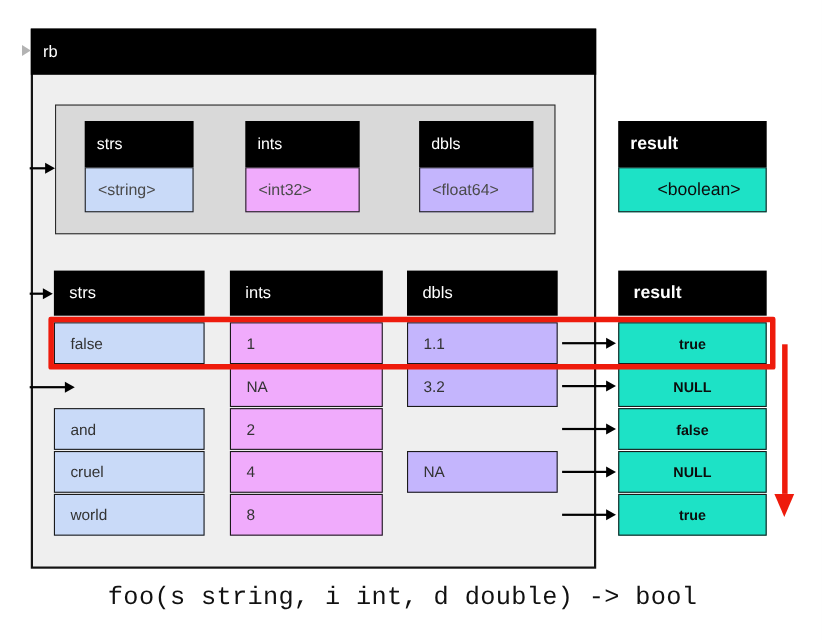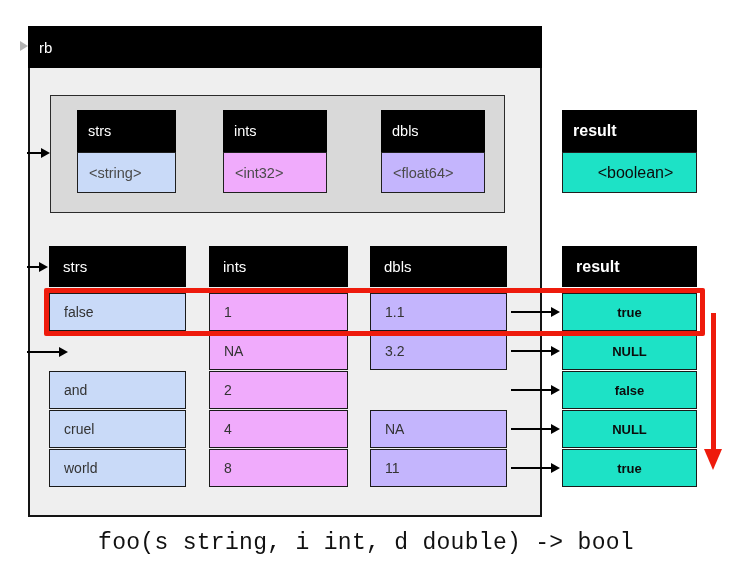--- a/index.html
+++ b/index.html
@@ -164,23 +164,20 @@
 
   <div class="abs cell col-dbls bg-pink" style="top:293px">
       <span>1.1</span>
     </div>
   <div class="abs cell col-dbls bg-pink" style="top:332px">
       <span>3.2</span>
     </div>
   <div class="abs cell col-dbls bg-pink" style="top:410px">
       <span>NA</span>
     </div>
-  <div class="abs cell col-dbls bg-pink" style="top:449px">
-      <span>11</span>
-    </div>
 
   <div class="abs cell result col-result bg-teal" style="top:293px">
       <span>true</span>
     </div>
   <div class="abs cell result col-result bg-teal" style="top:332px">
       <span>NULL</span>
     </div>
   <div class="abs cell result col-result bg-teal" style="top:371px">
       <span>false</span>
     </div>

